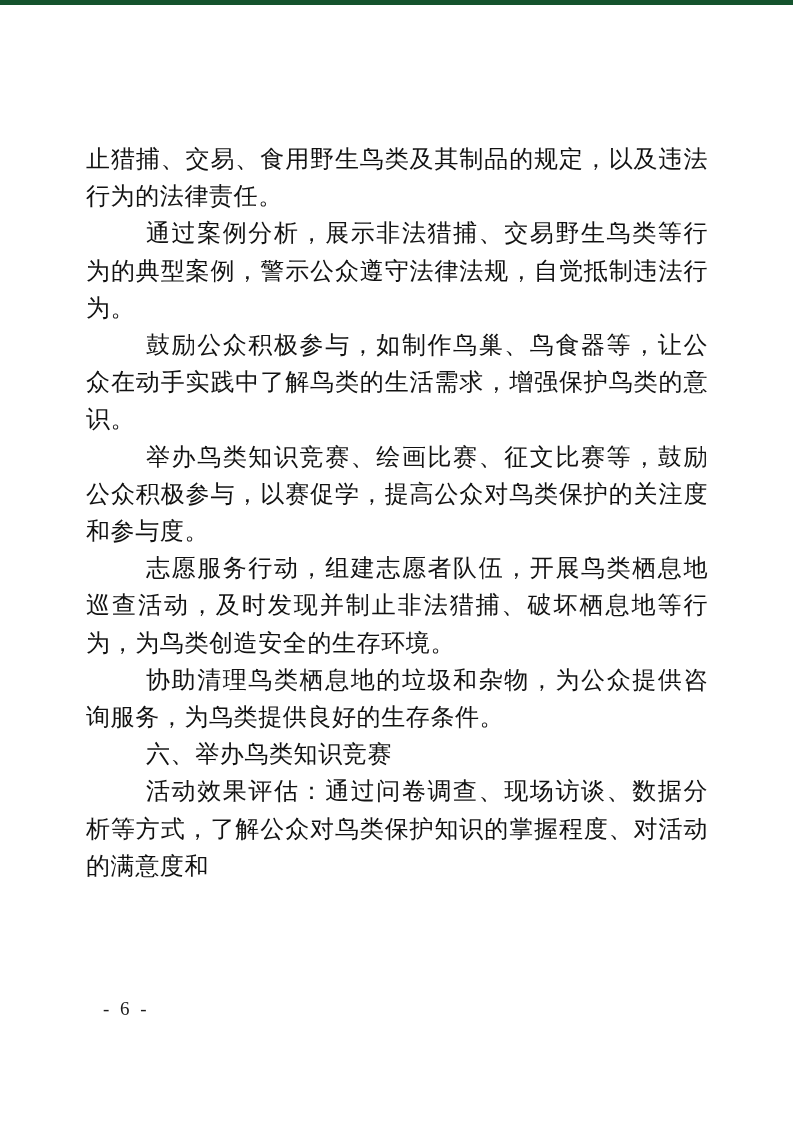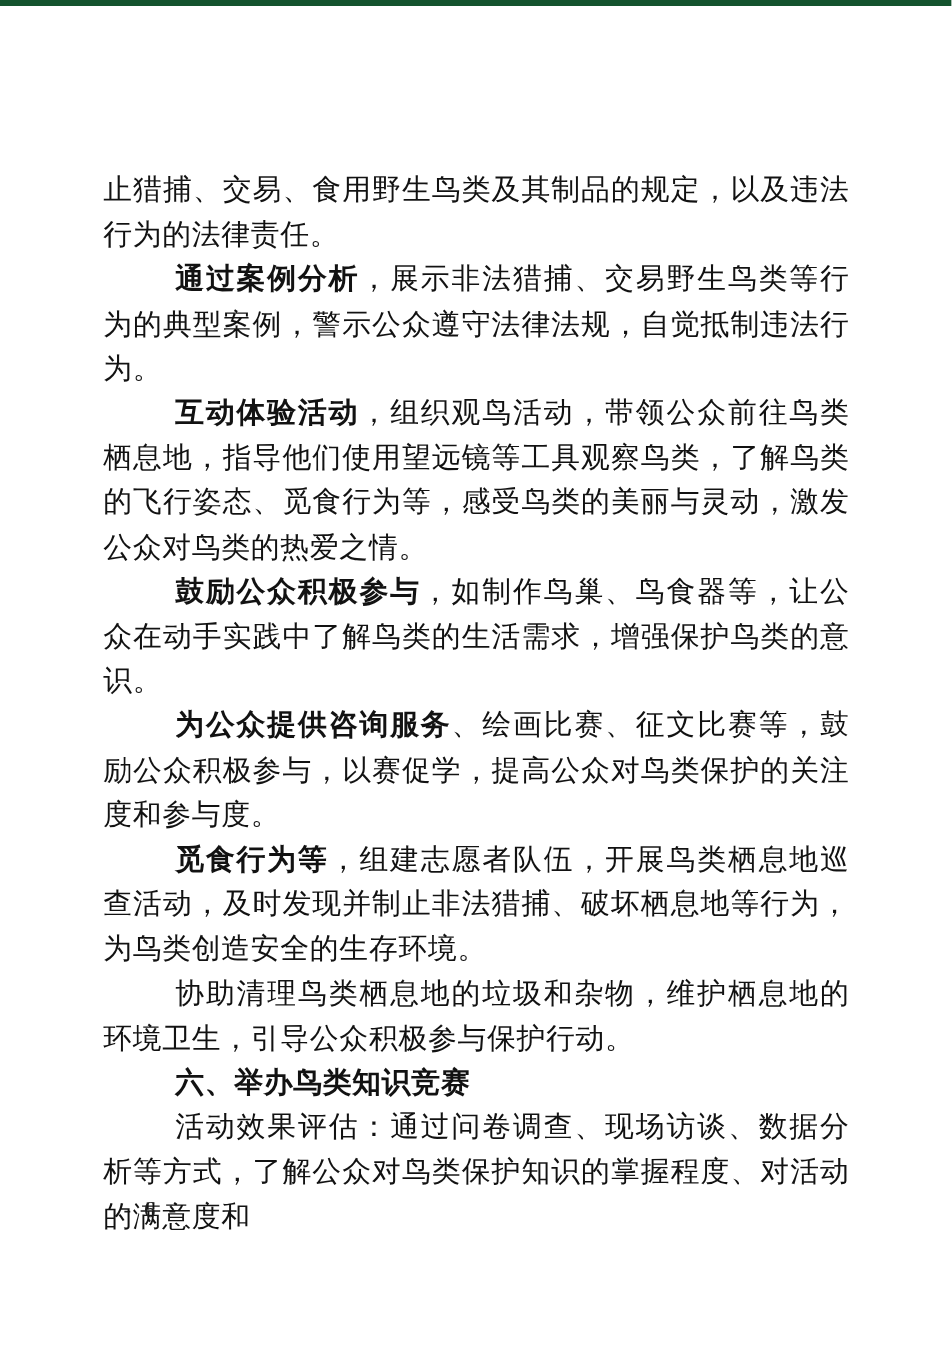--- a/index.html
+++ b/index.html
@@ -29,44 +29,43 @@
     text-justify: inter-character;
   }
   .doc-body p.para {
     margin: 0;
     padding: 0;
   }
   .doc-body p.indent {
     text-indent: 60px;
   }
   .seg.bold {
-    font-weight: 700;
+    font-weight: 400;
     margin-top: 12px;
   }
   .footer {
     position: absolute;
     left: 103px;
     top: 993px;
     font-size: 19px;
     color: #1c1c1c;
     letter-spacing: 3px;
     font-family: "Liberation Serif", "DejaVu Serif", serif;
   }
 </style>
 </head>
 <body>
 
 <div class="page">
   <div class="doc-body" id="document-body" style="color: rgb(18, 18, 18);">
       <p class="para"><span class="seg">止猎捕、交易、食用野生鸟类及其制品的规定，以及违法行为的法律责任。</span></p>
       <p class="para indent"><span class="seg bold">通过案例分析</span><span class="seg">，展示非法猎捕、交易野生鸟类等行为的典型案例，警示公众遵守法律法规，自觉抵制违法行为。</span></p>
-      <p class="para indent"><span class="seg bold">互动体验活动</span><span class="seg">，组织观鸟活动，带领公众前往鸟类栖息地，指导他们使用望远镜等工具观察鸟类，了解鸟类的飞行姿态、觅食行为等，感受鸟类的美丽与灵动，激发公众对鸟类的热爱之情。</span></p>
       <p class="para indent"><span class="seg bold">鼓励公众积极参与</span><span class="seg">，如制作鸟巢、鸟食器等，让公众在动手实践中了解鸟类的生活需求，增强保护鸟类的意识。</span></p>
-      <p class="para indent"><span class="seg bold">为公众提供咨询服务</span><span class="seg">、绘画比赛、征文比赛等，鼓励公众积极参与，以赛促学，提高公众对鸟类保护的关注度和参与度。</span></p>
-      <p class="para indent"><span class="seg bold">觅食行为等</span><span class="seg">，组建志愿者队伍，开展鸟类栖息地巡查活动，及时发现并制止非法猎捕、破坏栖息地等行为，为鸟类创造安全的生存环境。</span></p>
-      <p class="para indent"><span class="seg">协助清理鸟类栖息地的垃圾和杂物，维护栖息地的环境卫生，引导公众积极参与保护行动。</span></p>
+      <p class="para indent"><span class="seg bold">举办鸟类知识竞赛</span><span class="seg">、绘画比赛、征文比赛等，鼓励公众积极参与，以赛促学，提高公众对鸟类保护的关注度和参与度。</span></p>
+      <p class="para indent"><span class="seg bold">志愿服务行动</span><span class="seg">，组建志愿者队伍，开展鸟类栖息地巡查活动，及时发现并制止非法猎捕、破坏栖息地等行为，为鸟类创造安全的生存环境。</span></p>
+      <p class="para indent"><span class="seg">协助清理鸟类栖息地的垃圾和杂物，为公众提供咨询服务，为鸟类提供良好的生存条件。</span></p>
       <p class="para indent"><span class="seg bold">六、举办鸟类知识竞赛</span></p>
       <p class="para indent"><span class="seg">活动效果评估：通过问卷调查、现场访谈、数据分析等方式，了解公众对鸟类保护知识的掌握程度、对活动的满意度和</span></p>
     </div>
   <div class="footer">
     <span>- 6 -</span>
   </div>
 </div>
 
 </body></html>

